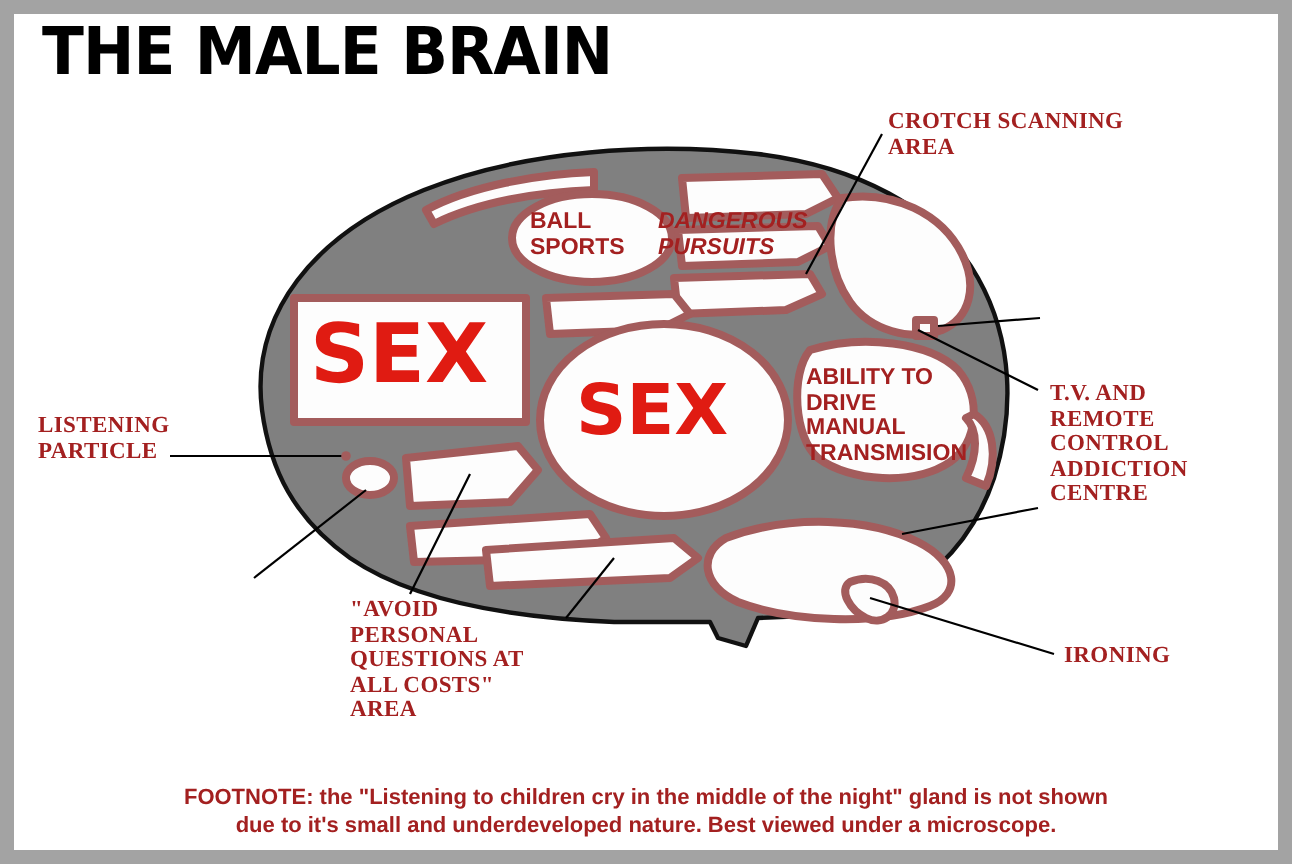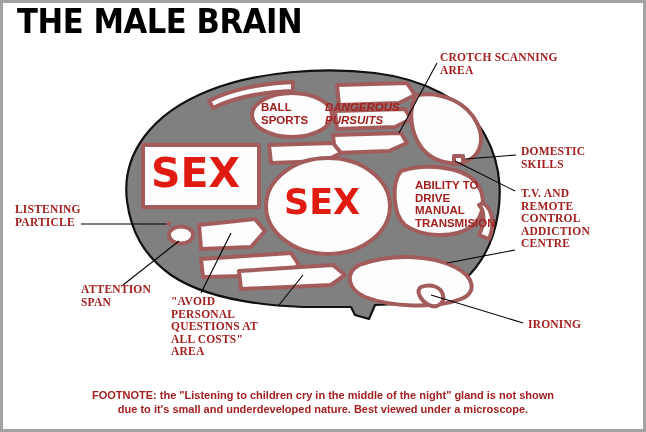--- a/index.html
+++ b/index.html
@@ -8,21 +8,21 @@
     width:646px;height:432px;
     background:#ffffff;
     font-family:"Liberation Sans", sans-serif;
     overflow:hidden;
   }
   #poster{
     position:relative;
     width:646px;height:432px;
     box-sizing:border-box;
     background:#ffffff;
-    border:3px solid #a3a3a3;
+    border:7px solid #a3a3a3;
     overflow:hidden;
   }
   
   #title{
     position:absolute;
     left:14px; top:2px;
     font-family:"DejaVu Sans", sans-serif;
     font-weight:bold;
     font-size:33px;
     letter-spacing:-0.5px;
@@ -161,45 +161,41 @@
   <div class="inner" style="left:258px;top:98px;width:62px;">BALL
 SPORTS</div>
 
   <div class="inner" style="left:322px;top:98px;width:96px;font-style:italic;">DANGEROUS
 PURSUITS</div>
 
   <div class="sexword" id="sex-box-word">SEX</div>
 
   <div class="sexword" id="sex-oval-word">SEX</div>
 
-  <div class="inner" style="left:396px;top:176px;width:92px;text-align:left;margin-left:16px;">ABILITY TO
+  <div class="inner" style="left:396px;top:176px;width:92px;text-align:left;">ABILITY TO
 DRIVE
 MANUAL
 TRANSMISION</div>
 
   <div class="lbl" style="left:437px;top:48px;">CROTCH SCANNING
 AREA</div>
 
 
-  <div class="lbl" style="left:518px;top:142px;">DOMESTIC
-SKILLS</div>
 
   <div class="lbl" style="left:518px;top:184px;">T.V. AND
 REMOTE
 CONTROL
 ADDICTION
 CENTRE</div>
 
   <div class="lbl" style="left:525px;top:315px;">IRONING</div>
 
   <div class="lbl" style="left:12px;top:200px;">LISTENING
 PARTICLE</div>
 
-  <div class="lbl" style="left:78px;top:280px;">ATTENTION
-SPAN</div>
 
   <div class="lbl" style="left:168px;top:292px;">"AVOID
 PERSONAL
 QUESTIONS AT
 ALL COSTS"
 AREA</div>
 
 
   <div id="footnote">FOOTNOTE: the "Listening to children cry in the middle of the night" gland is not shown
 due to it's small and underdeveloped nature.  Best viewed under a microscope.</div>

